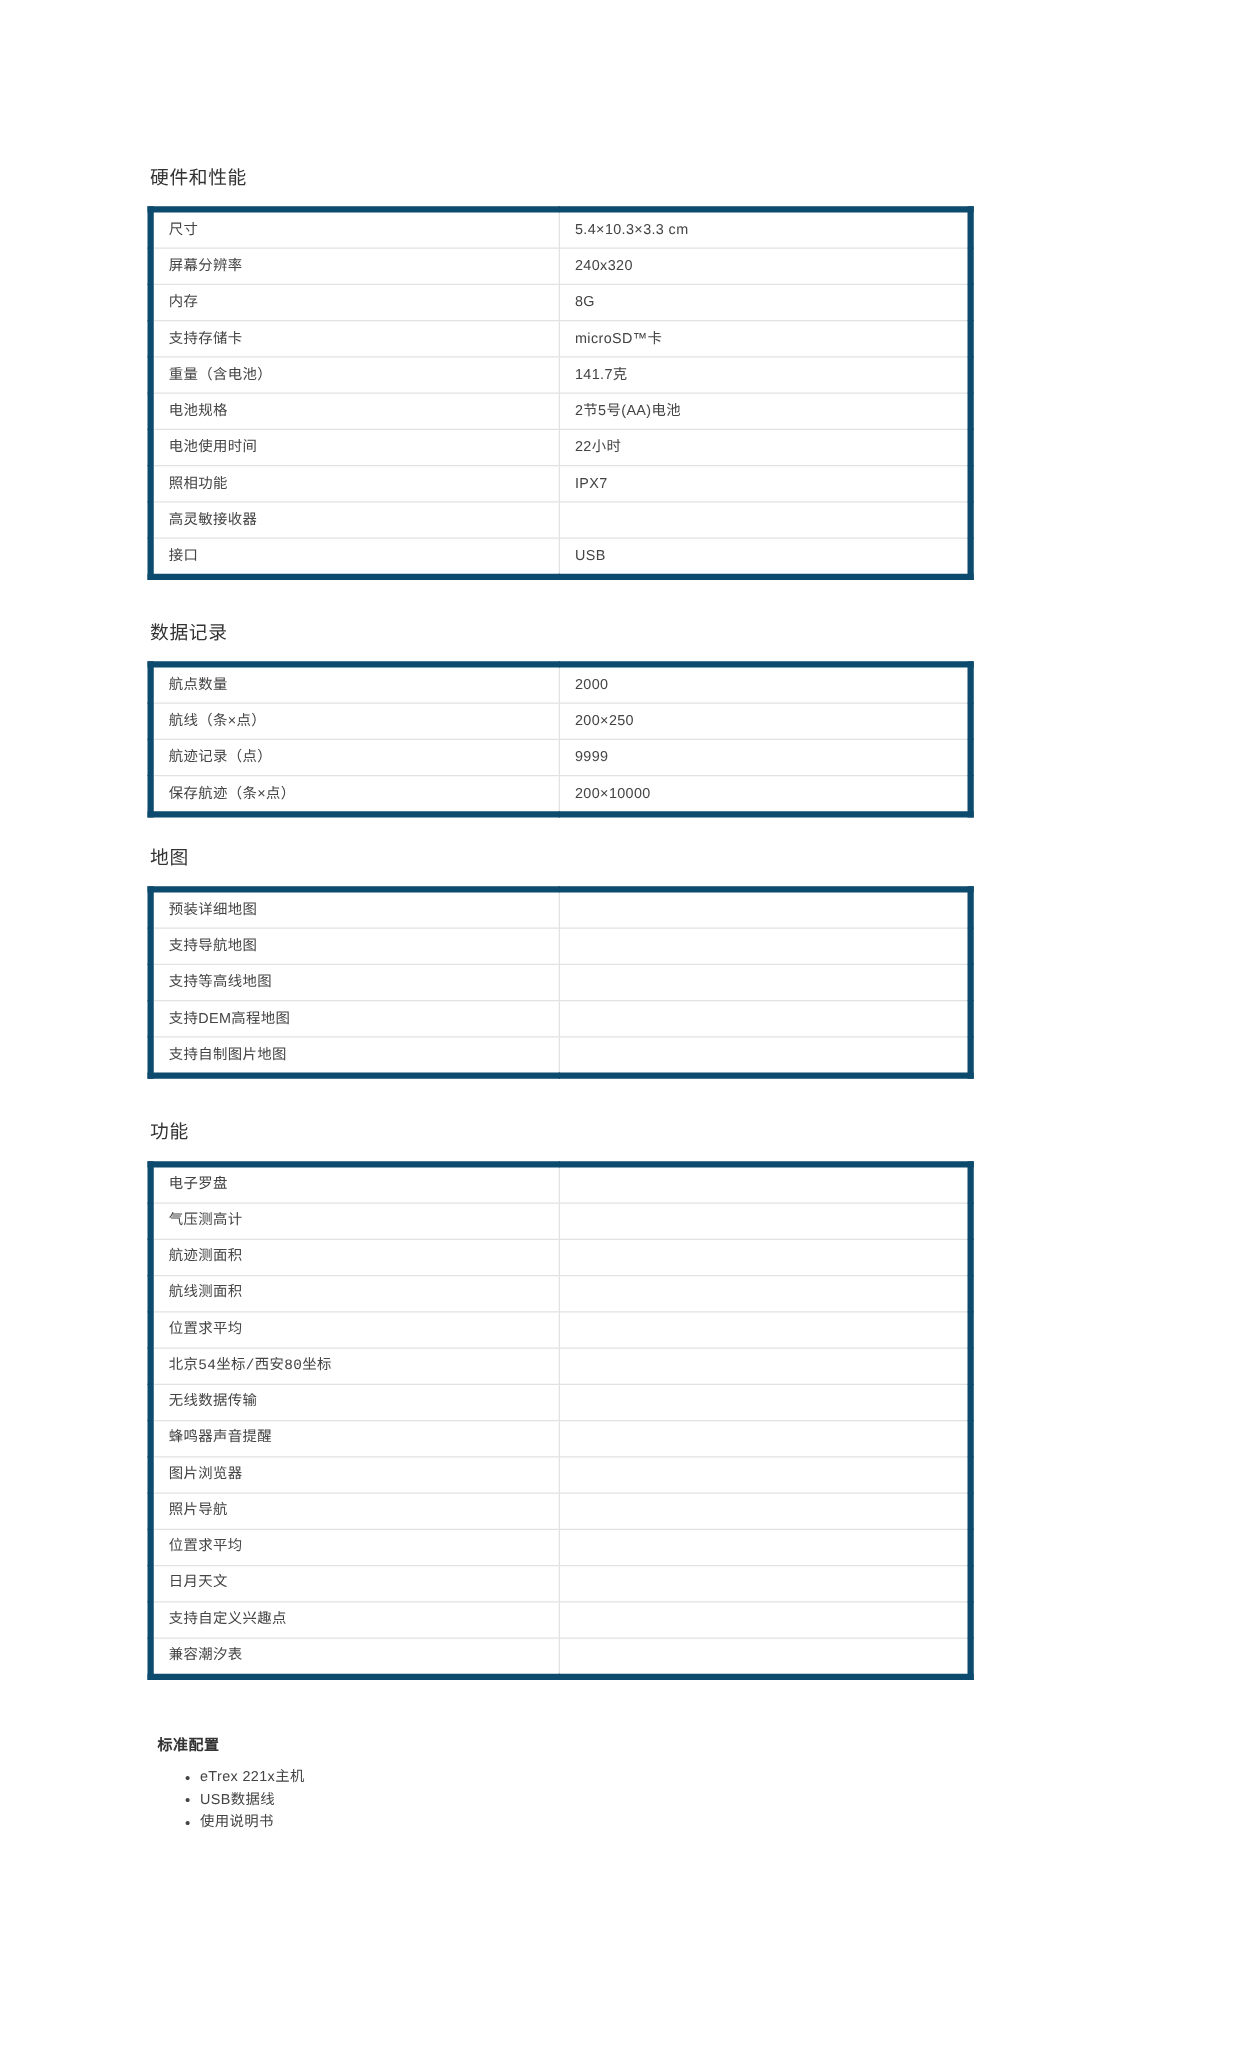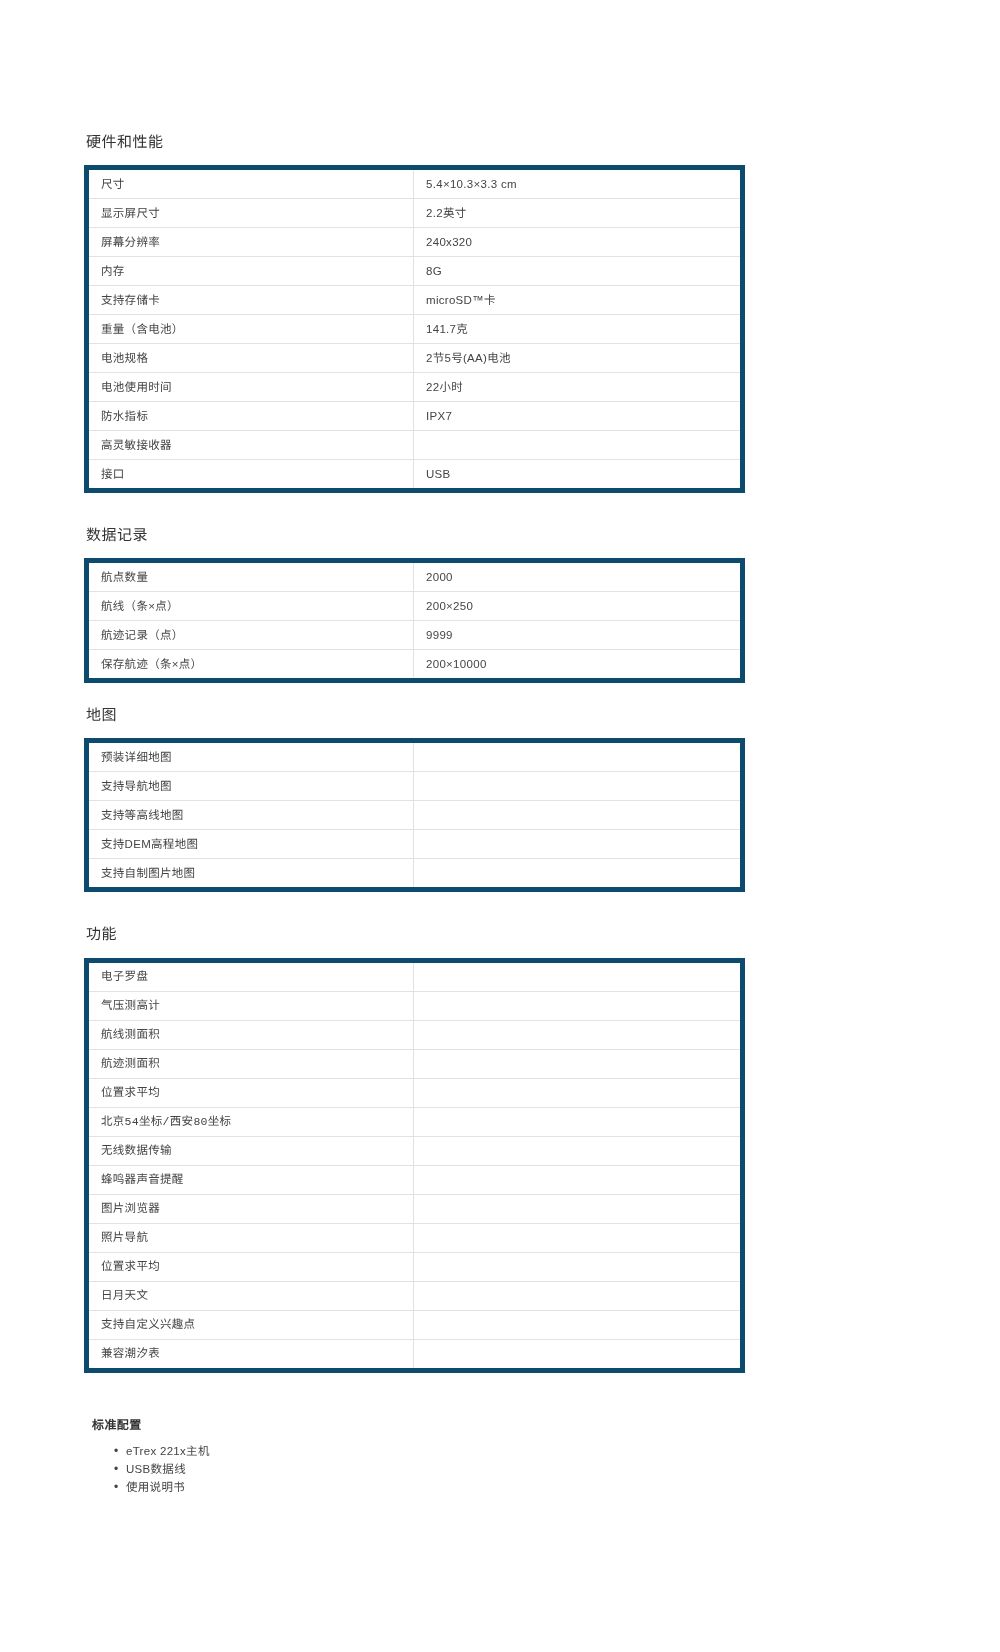--- a/index.html
+++ b/index.html
@@ -10,21 +10,21 @@
   body {
     width: 1000px;
     min-height: 1652px;
     font-family: "Liberation Sans", "DejaVu Sans", sans-serif;
     color: #333333;
     -webkit-font-smoothing: antialiased;
   }
   .page {
     width: 1000px;
     box-sizing: border-box;
-    padding: 130px 150px 40px 84px;
+    padding: 130px 150px 40px 118px;
   }
   .section {
     margin-bottom: 18px;
   }
   .section-title {
     font-size: 15px;
     color: #333333;
     font-weight: 400;
     margin: 0 0 14px 2px;
     letter-spacing: 0.5px;
@@ -92,24 +92,20 @@
 
   <div class="section hardware">
     <h2 class="section-title">硬件和性能</h2>
     <table class="spec-table">
       <tbody>
         <tr>
             <td class="key">尺寸</td>
             <td class="val">5.4×10.3×3.3 cm</td>
           </tr>
         <tr>
-            <td class="key">显示屏尺寸</td>
-            <td class="val">2.2英寸</td>
-          </tr>
-        <tr>
             <td class="key">屏幕分辨率</td>
             <td class="val">240x320</td>
           </tr>
         <tr>
             <td class="key">内存</td>
             <td class="val">8G</td>
           </tr>
         <tr>
             <td class="key">支持存储卡</td>
             <td class="val">microSD™卡</td>
@@ -120,21 +116,21 @@
           </tr>
         <tr>
             <td class="key">电池规格</td>
             <td class="val">2节5号(AA)电池</td>
           </tr>
         <tr>
             <td class="key">电池使用时间</td>
             <td class="val">22小时</td>
           </tr>
         <tr>
-            <td class="key">防水指标</td>
+            <td class="key">照相功能</td>
             <td class="val">IPX7</td>
           </tr>
         <tr>
             <td class="key">高灵敏接收器</td>
             <td class="val"></td>
           </tr>
         <tr>
             <td class="key">接口</td>
             <td class="val">USB</td>
           </tr>
@@ -200,25 +196,25 @@
       <tbody>
         <tr>
             <td class="key">电子罗盘</td>
             <td class="val"></td>
           </tr>
         <tr>
             <td class="key">气压测高计</td>
             <td class="val"></td>
           </tr>
         <tr>
+            <td class="key">航迹测面积</td>
+            <td class="val"></td>
+          </tr>
+        <tr>
             <td class="key">航线测面积</td>
-            <td class="val"></td>
-          </tr>
-        <tr>
-            <td class="key">航迹测面积</td>
             <td class="val"></td>
           </tr>
         <tr>
             <td class="key">位置求平均</td>
             <td class="val"></td>
           </tr>
         <tr>
             <td class="key">北京54坐标/西安80坐标</td>
             <td class="val"></td>
           </tr>

